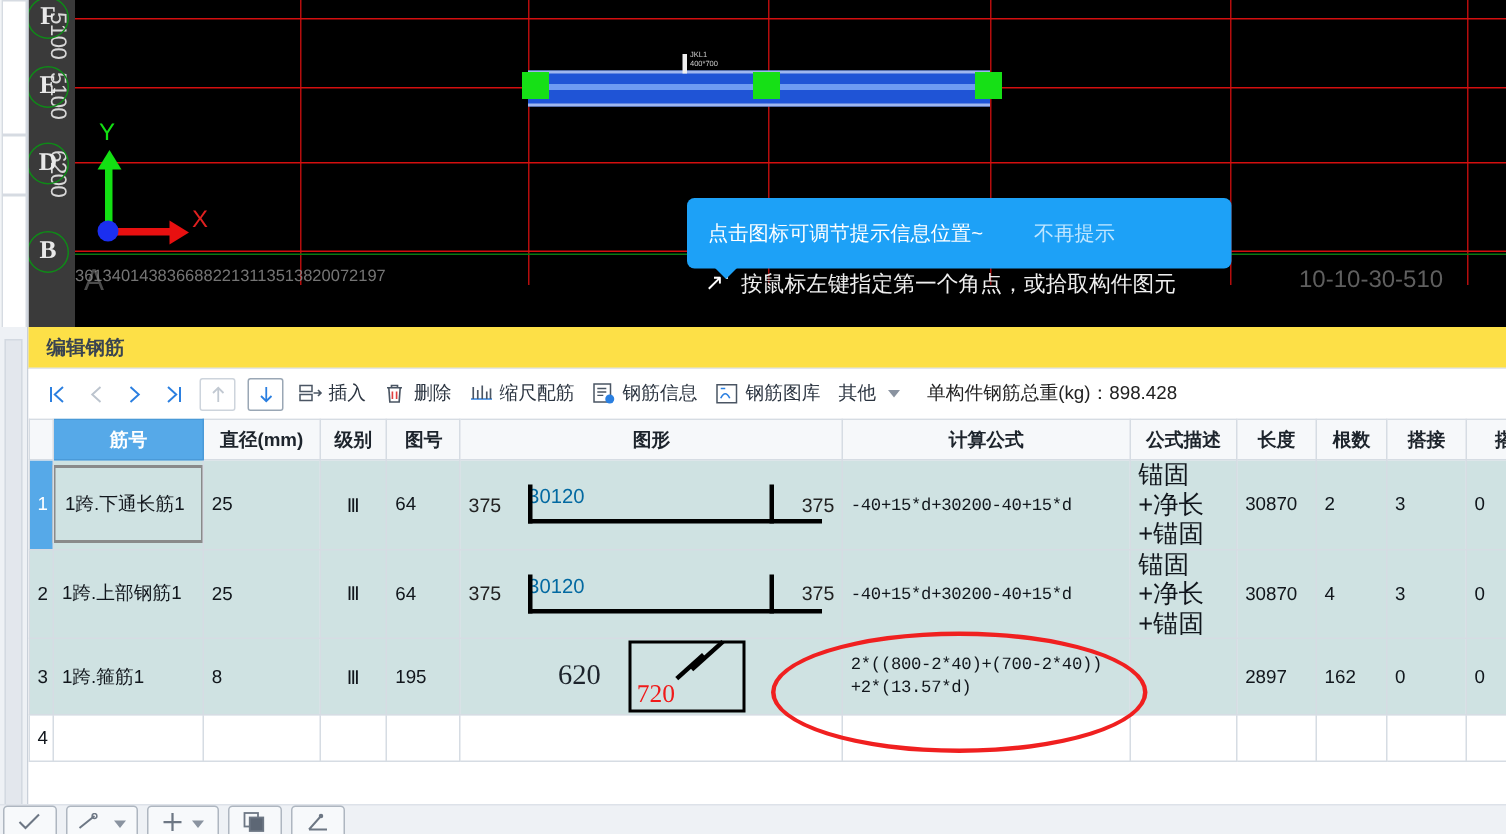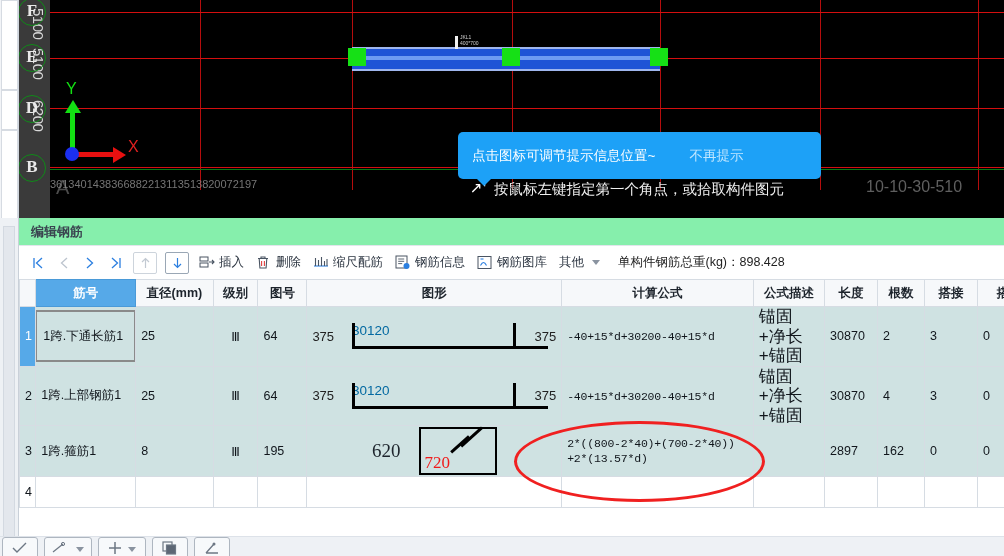--- a/index.html
+++ b/index.html
@@ -60,21 +60,21 @@
   .smalltag{position:absolute;color:#cfcfcf;font-size:5px;line-height:6px;z-index:20;white-space:pre;}
   .tickmark{position:absolute;width:3px;height:13px;background:#f0f0f0;z-index:20;}
 
   
   .panel{position:absolute;left:0;top:218px;width:1004px;height:338px;background:#f0f3f7;}
   .panel-l{position:absolute;left:0;top:0;width:18px;height:338px;background:#eef1f5;border-right:1px solid #d3d9e1;}
   .panel-l .vbar{position:absolute;left:3px;top:8px;width:10px;height:318px;background:#e3e7ed;border:1px solid #d3d9e1;}
   .panel-body{position:absolute;left:18px;top:0;width:986px;height:338px;background:#fafbfc;border-left:1px solid #c9d0d9;}
 
   .panel-title{height:27px;line-height:27px;padding-left:12px;color:#3a4450;font-size:13px;font-weight:bold;
-               background:#86efac;border-bottom:1px solid #e2e6ec;}
+               background:#fde047;border-bottom:1px solid #e2e6ec;}
   .toolbar{height:33px;display:flex;align-items:center;gap:0;background:#ffffff;border-bottom:1px solid #dfe4ea;padding-left:6px;}
   .tb{display:flex;align-items:center;gap:4px;height:26px;padding:0 6px;color:#2b3440;font-size:12.5px;white-space:nowrap;}
   .navb{width:26px;height:24px;display:flex;align-items:center;justify-content:center;color:#2b7fe0;font-size:15px;}
   .navb.dis{color:#bcc4ce;}
   .boxb{width:22px;height:20px;border:1px solid #9aa7b5;display:flex;align-items:center;justify-content:center;
         color:#2b7fe0;font-size:12px;border-radius:2px;margin:0 4px;background:#fff;}
   .boxb.dis{color:#c2c9d2;border-color:#cdd4dc;}
   .ico{display:inline-block;width:16px;height:16px;position:relative;}
   .tb-total{margin-left:12px;color:#222;font-size:12.5px;}
   .caret{display:inline-block;width:0;height:0;border-left:4px solid transparent;border-right:4px solid transparent;border-top:5px solid #8a93a0;margin-left:4px;}

